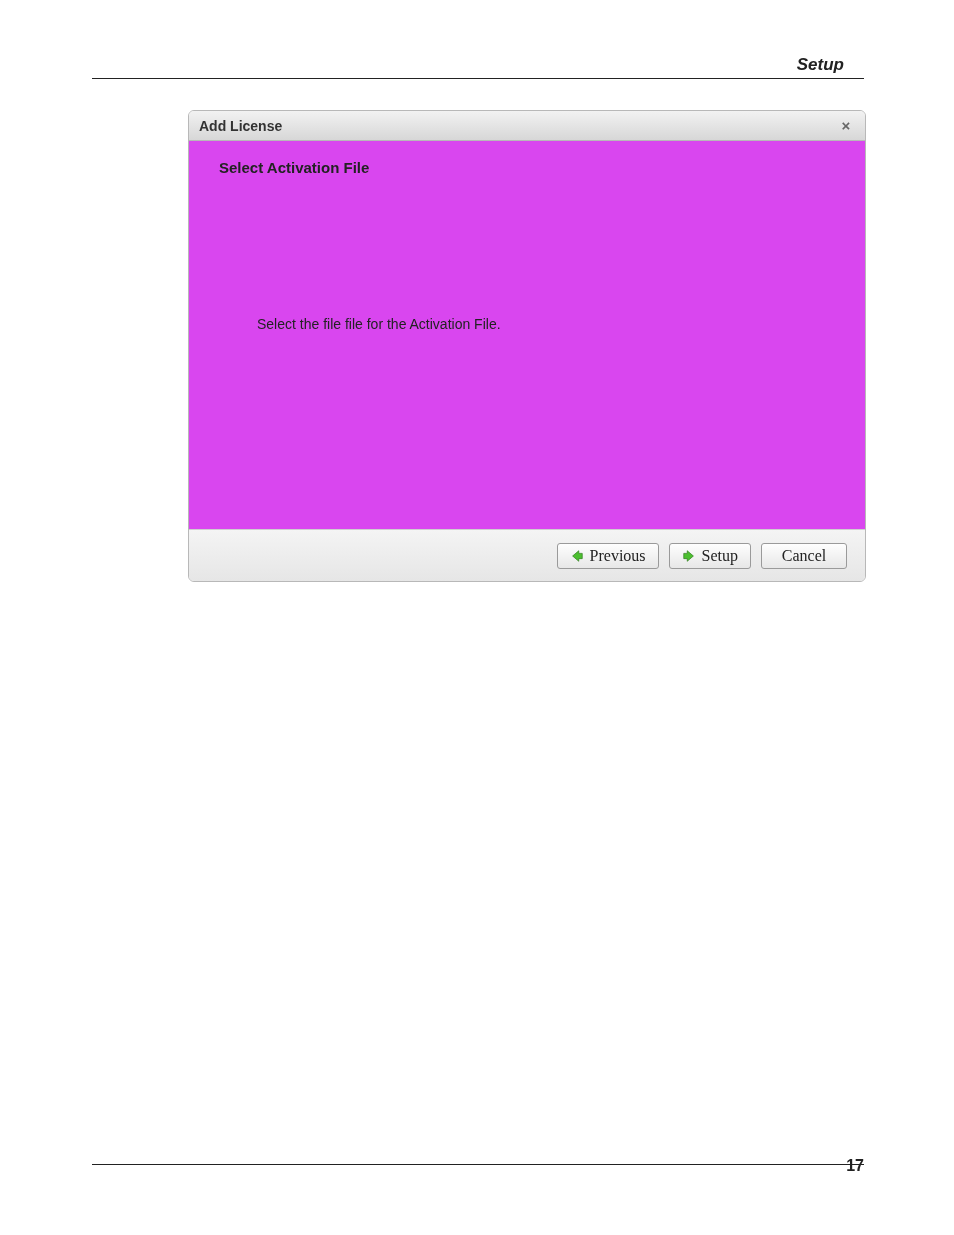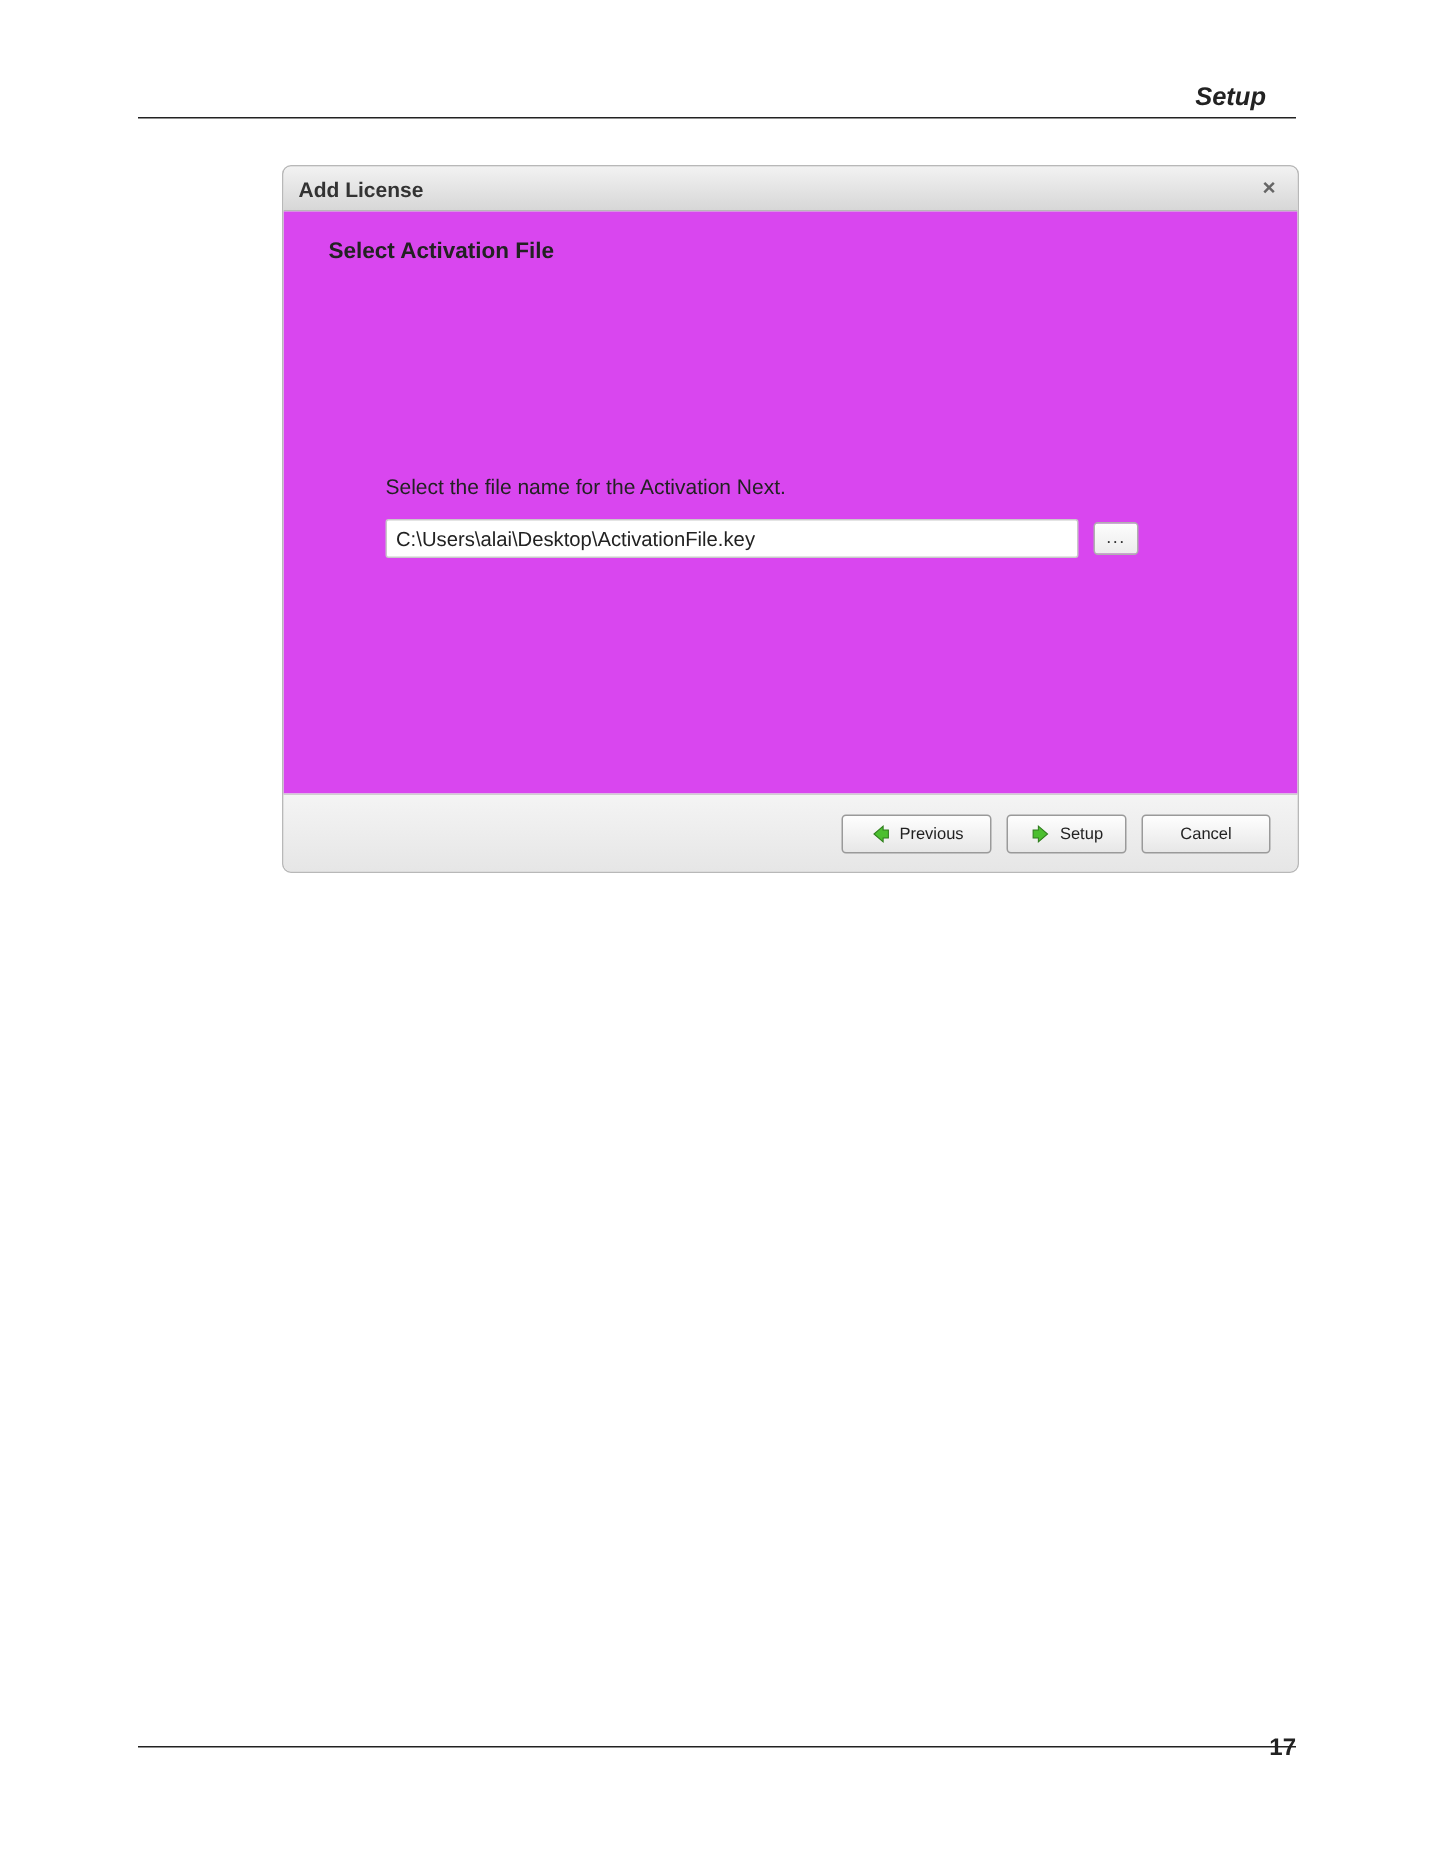--- a/index.html
+++ b/index.html
@@ -132,28 +132,28 @@
     padding-right: 18px;
     gap: 10px;
   }
   .btn {
     height: 26px;
     min-width: 82px;
     padding: 0 12px;
     border: 1px solid #9a9a9a;
     border-radius: 3px;
     background: linear-gradient(to bottom, #fefefe, #e7e7e7);
-    font-size: 11px;
+    font-size: 16px;
     color: #222;
     display: inline-flex;
     align-items: center;
     justify-content: center;
     gap: 6px;
     cursor: pointer;
-    font-family: Liberation Sans, sans-serif;
+    font-family: Liberation Serif, serif;
     text-align: center;
   }
   .btn.cancel { min-width: 86px; }
   .btn.next  { min-width: 80px; }
   .btn.prev  { min-width: 100px; }
   .arrow-svg { width: 14px; height: 14px; display: block; }
   .footer-rule {
     position: absolute;
     left: 92px;
     right: 90px;
@@ -180,25 +180,21 @@
   <div class="header-rule"></div>
 
   <div class="dialog">
     <div class="titlebar">
       <span class="titlebar-title">Add License</span>
       <span class="titlebar-close">×</span>
     </div>
 
     <div class="dialog-body">
       <div class="section-heading">Select Activation File</div>
-      <div class="instruct">Select the file name for the Activation Next.</div>
-      <div class="file-row">
-        <input type="text" class="file-input" value="C:\Users\alai\Desktop\ActivationFile.key" style="">
-        <button class="browse-btn">...</button>
-      </div>
+      <div class="instruct">Select the file file for the Activation File.</div>
     </div>
 
     <div class="dialog-footer">
       <button class="btn prev">
         <svg class="arrow-svg" viewBox="0 0 16 16">
           <path d="M10 2 L3 8 L10 14 L10 11 L14 11 L14 5 L10 5 Z" fill="#4bbf2f" stroke="#2f7d1d" stroke-width="0.8"></path>
         </svg>
         <span>Previous</span>
       </button>
       <button class="btn next">

